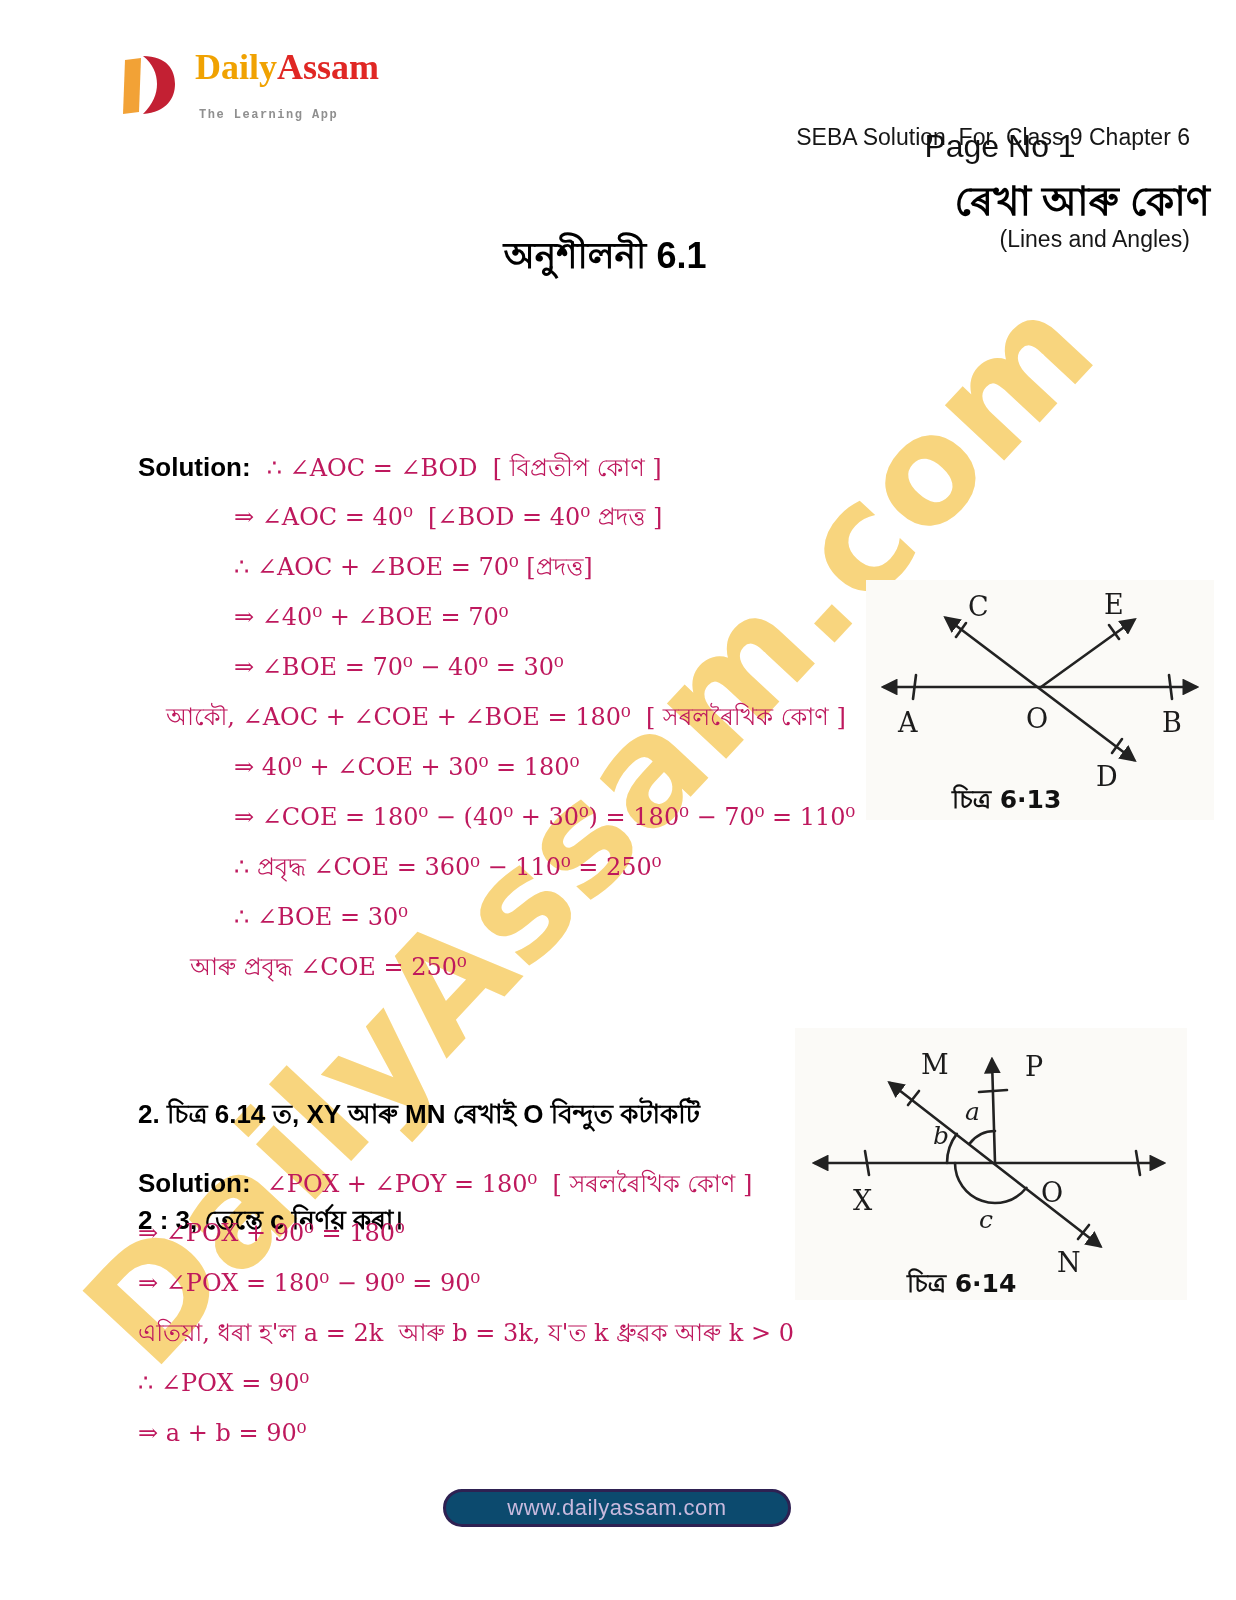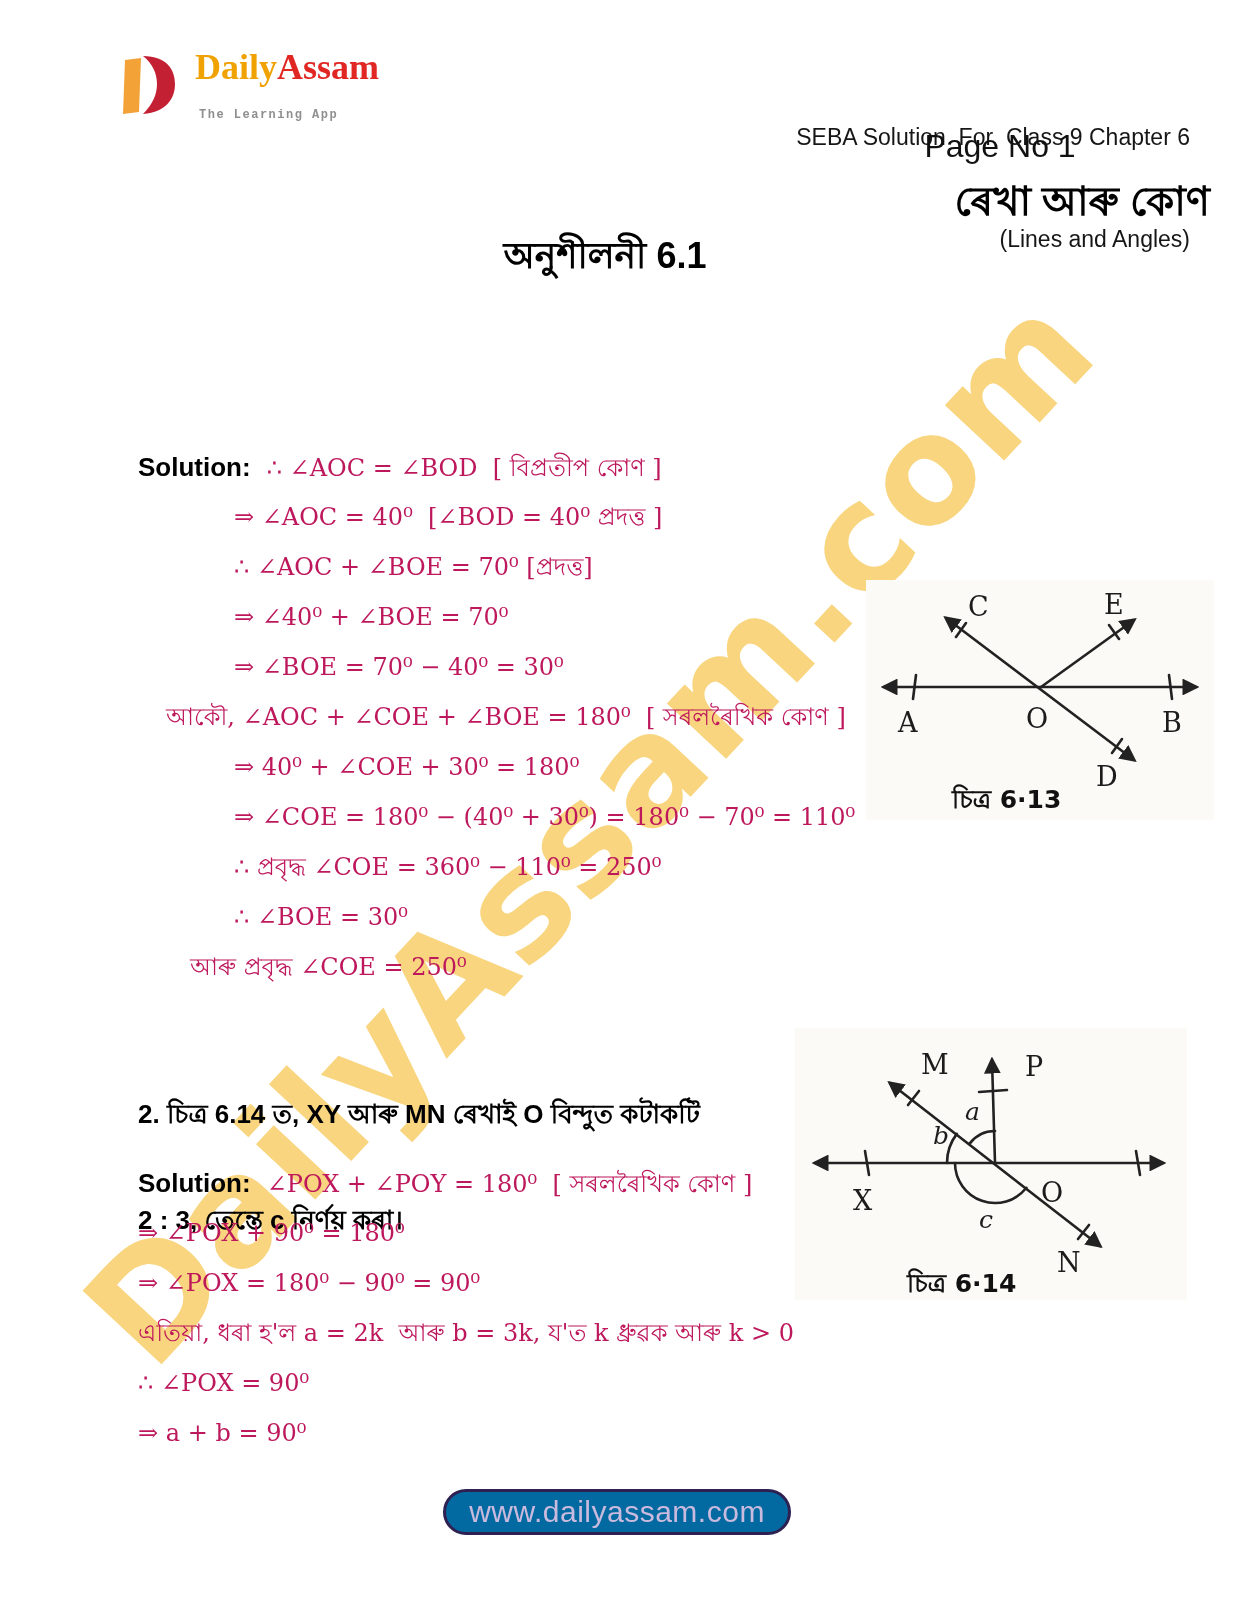--- a/index.html
+++ b/index.html
@@ -58,24 +58,24 @@
   .figure { position:absolute; background:#fbfaf7; }
   #figure1 { left:866px; top:580px; width:348px; height:240px; }
   #figure2 { left:795px; top:1028px; width:392px; height:272px; }
   .figure svg { display:block; }
   .fstroke { stroke:#222; stroke-width:2.6; fill:none; stroke-linecap:round; }
   .figlabel { font-family:"DejaVu Serif", "Liberation Serif", serif; font-size:27px; fill:#1c1c1c; }
   .figlabel-i { font-family:"DejaVu Serif", "Liberation Serif", serif; font-style:italic; font-size:25px; fill:#1c1c1c; }
   .figcaption { font-size:25px; font-weight:700; fill:#111; font-family:"DejaVu Sans", sans-serif; }
 
   
-  .footer-pill { position:absolute; left:443px; top:1489px; width:348px; height:46px;
-    background:#0369a1; border:3px solid #2e2152; border-radius:24px;
+  .footer-pill { position:absolute; left:443px; top:1489px; width:348px; height:38px;
+    background:#0c4a6e; border:3px solid #2e2152; border-radius:24px;
     display:flex; align-items:center; justify-content:center;
-    font-size:30px; color:#c9bade; letter-spacing:0.5px; cursor:pointer; }
+    font-size:22px; color:#c9bade; letter-spacing:0.5px; cursor:pointer; }
 </style>
 </head>
 <body>
 
 <div class="page">
 
   <div class="watermark">DailyAssam.com</div>
 
   <div class="layer">
 

